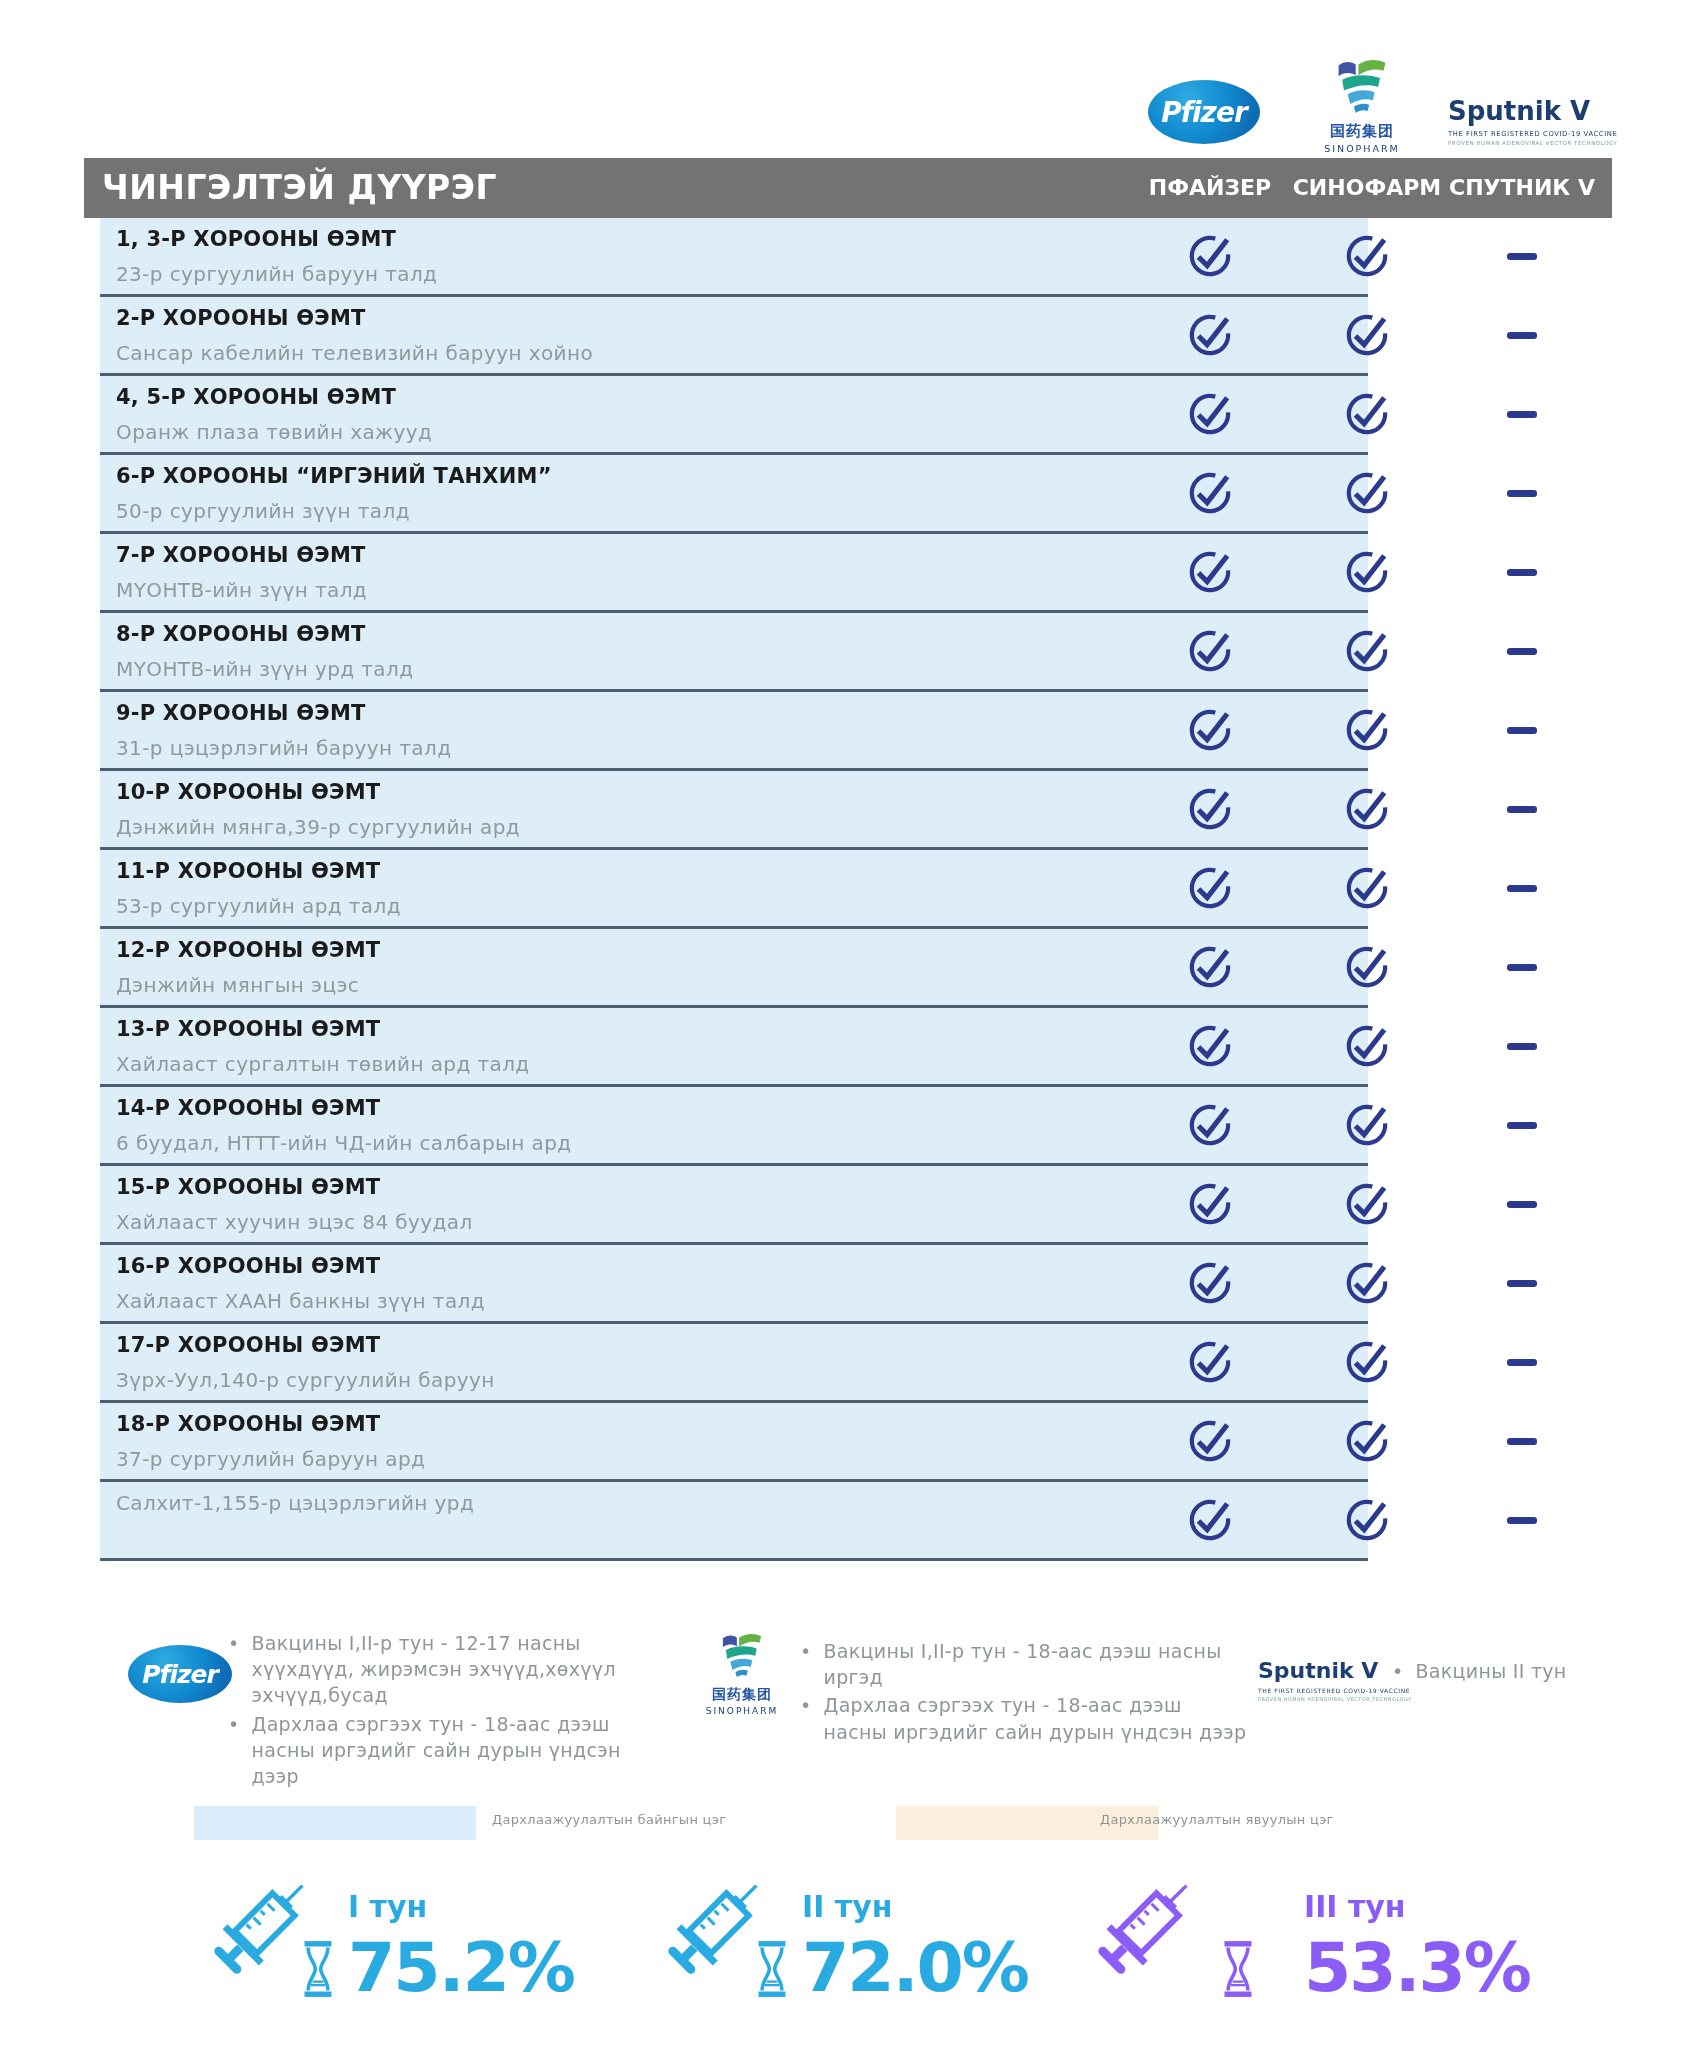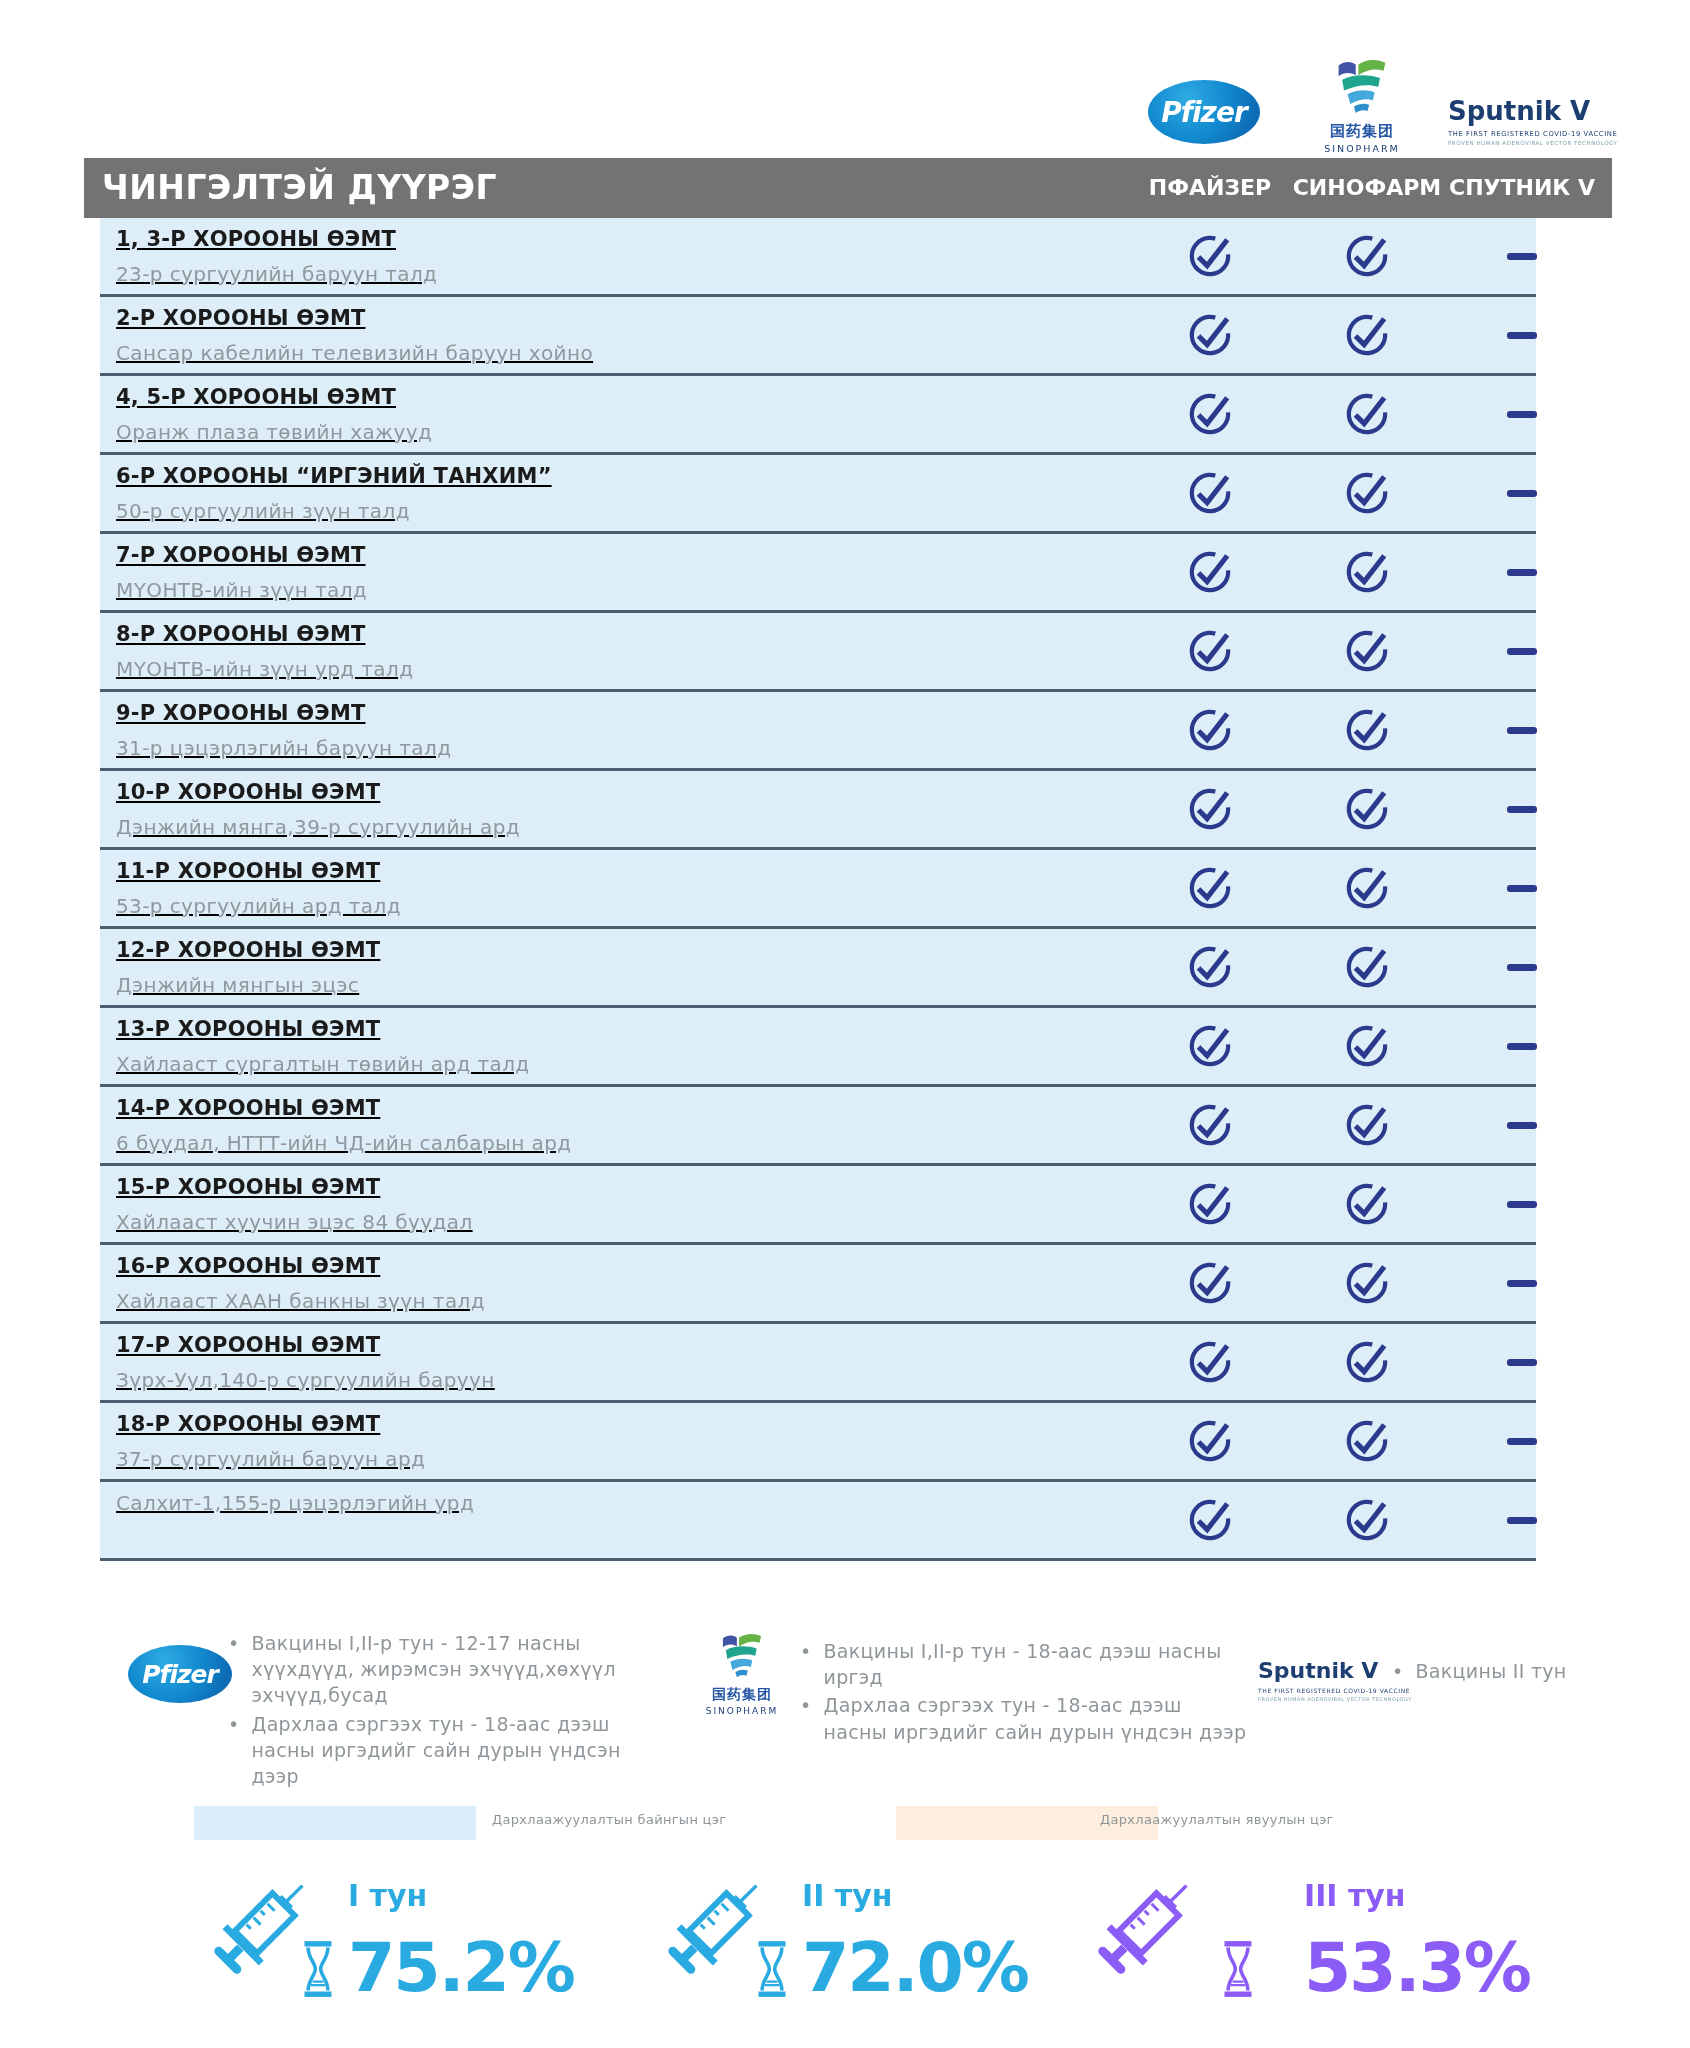--- a/index.html
+++ b/index.html
@@ -20,21 +20,21 @@
   .sputnik-tag2{font-size:5.6px;color:#7fa3ad;letter-spacing:0.5px;margin-top:2px;}
 
   
   .table{position:absolute;left:84px;top:158px;width:1528px;}
   .thead{position:relative;height:60px;background:#737373;}
   .district{position:absolute;left:18px;top:0;line-height:60px;color:#ffffff;
         font-size:33px;font-weight:bold;letter-spacing:0.5px;}
   .colhead{position:absolute;top:0;line-height:60px;color:#ffffff;font-size:22px;font-weight:bold;
         width:180px;text-align:center;}
   .colhead.c1{left:1036px;} .colhead.c2{left:1193px;} .colhead.c3{left:1348px;}
-  .rows{margin-left:16px;width:1436px;text-decoration:underline;}
+  .rows{margin-left:16px;width:1268px;}
   .row{position:relative;height:76px;background:#ddeef8;border-bottom:3px solid #4b5e70;}
   .row-text{display:flex;flex-direction:column;justify-content:space-between;height:100%;
         padding:9px 0 8px 16px;box-sizing:border-box;}
   .row-title{font-size:21px;font-weight:bold;color:#1b1b1b;letter-spacing:0.2px;}
   .row-location{font-size:20px;color:#8f989c;letter-spacing:0.4px;}
   .cell{position:absolute;top:50%;transform:translate(-50%,-50%);width:60px;height:46px;
         display:flex;align-items:center;justify-content:center;}
   .cell-pfizer{left:1110px;} .cell-sinopharm{left:1267px;} .cell-sputnik{left:1422px;}
   .dash{width:30px;height:7px;background:#2b3a8c;border-radius:3px;}
 
@@ -63,21 +63,21 @@
   .ptbar.b2{left:896px;width:262px;}
   .ptlabel{position:absolute;top:1812px;font-size:13px;color:#8f969a;letter-spacing:0.3px;}
   .ptlabel.l1{left:492px;} .ptlabel.l2{left:1100px;}
 
   
   .stat-group{position:absolute;top:1856px;display:flex;align-items:flex-end;height:146px;}
   .stat-group.g1{left:186px;} .stat-group.g2{left:640px;} .stat-group.g3{left:1070px;}
   .stat-syringe{flex:0 0 auto;}
   .stat-hourglass{flex:0 0 auto;margin:0 6px 4px -24px;}
   .stat-text{margin-left:6px;margin-bottom:2px;}
-  .stat-dose{font-size:30px;font-weight:bold;letter-spacing:0px;margin-bottom:24px;}
+  .stat-dose{font-size:30px;font-weight:bold;letter-spacing:0px;margin-bottom:13px;}
   .stat-value{font-size:68px;font-weight:bold;letter-spacing:-2px;line-height:0.92;}
 </style>
 </head>
 <body>
 
 <div class="page">
 
   <div class="pfizer-logo">
     <span>Pfizer</span>
   </div>

